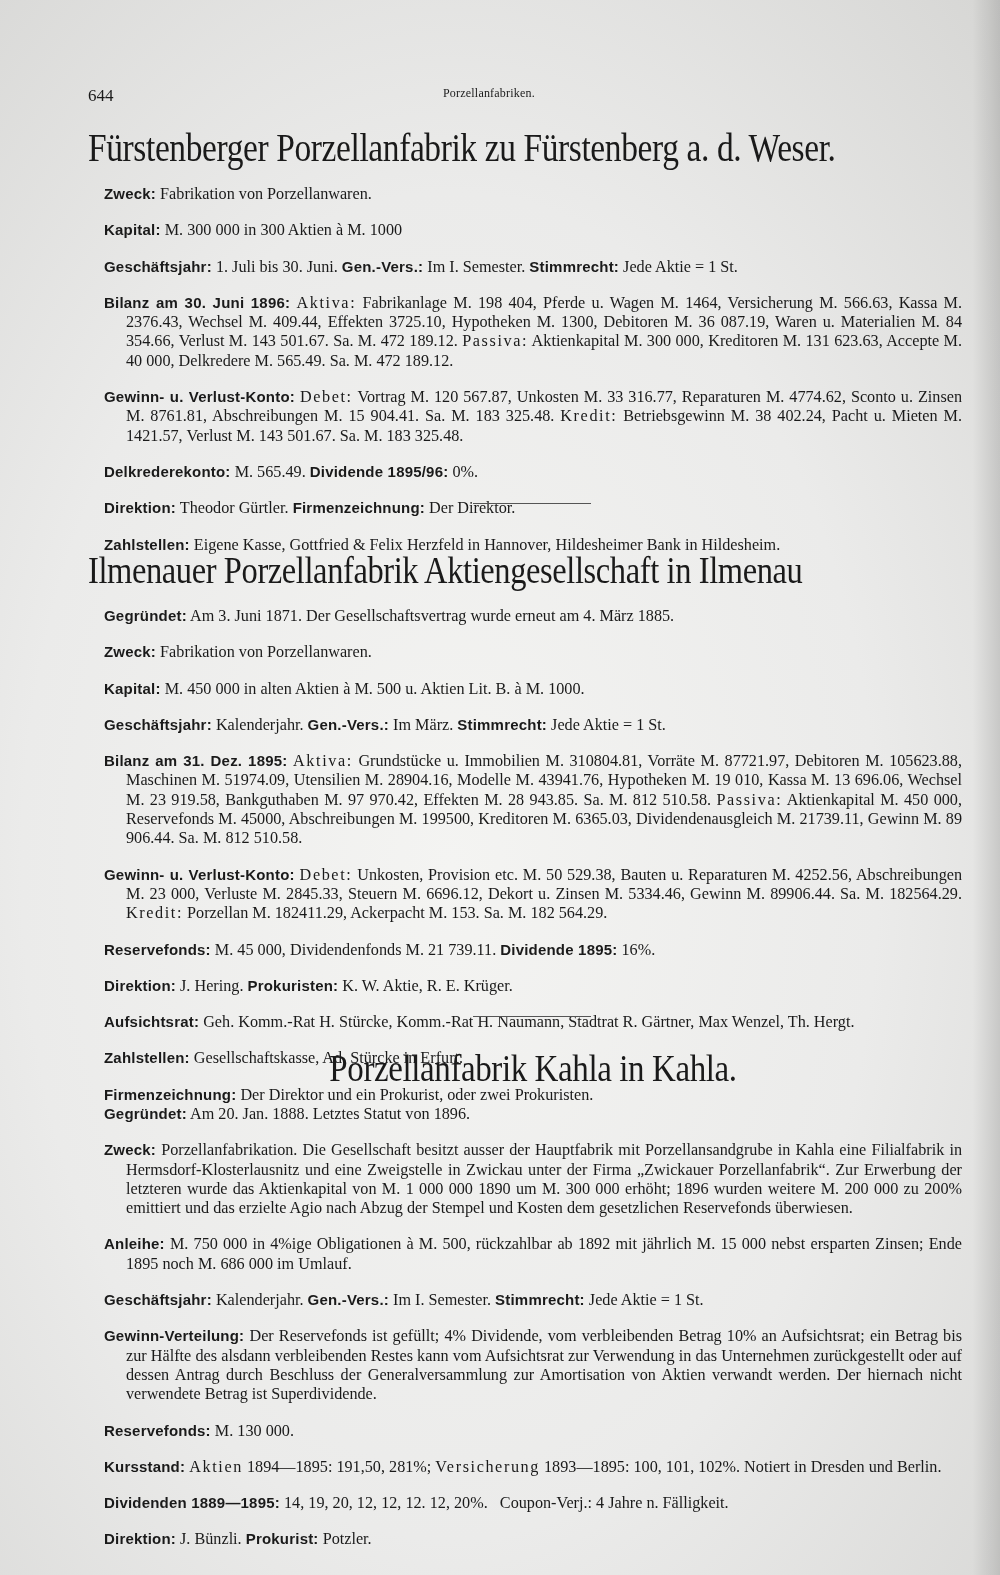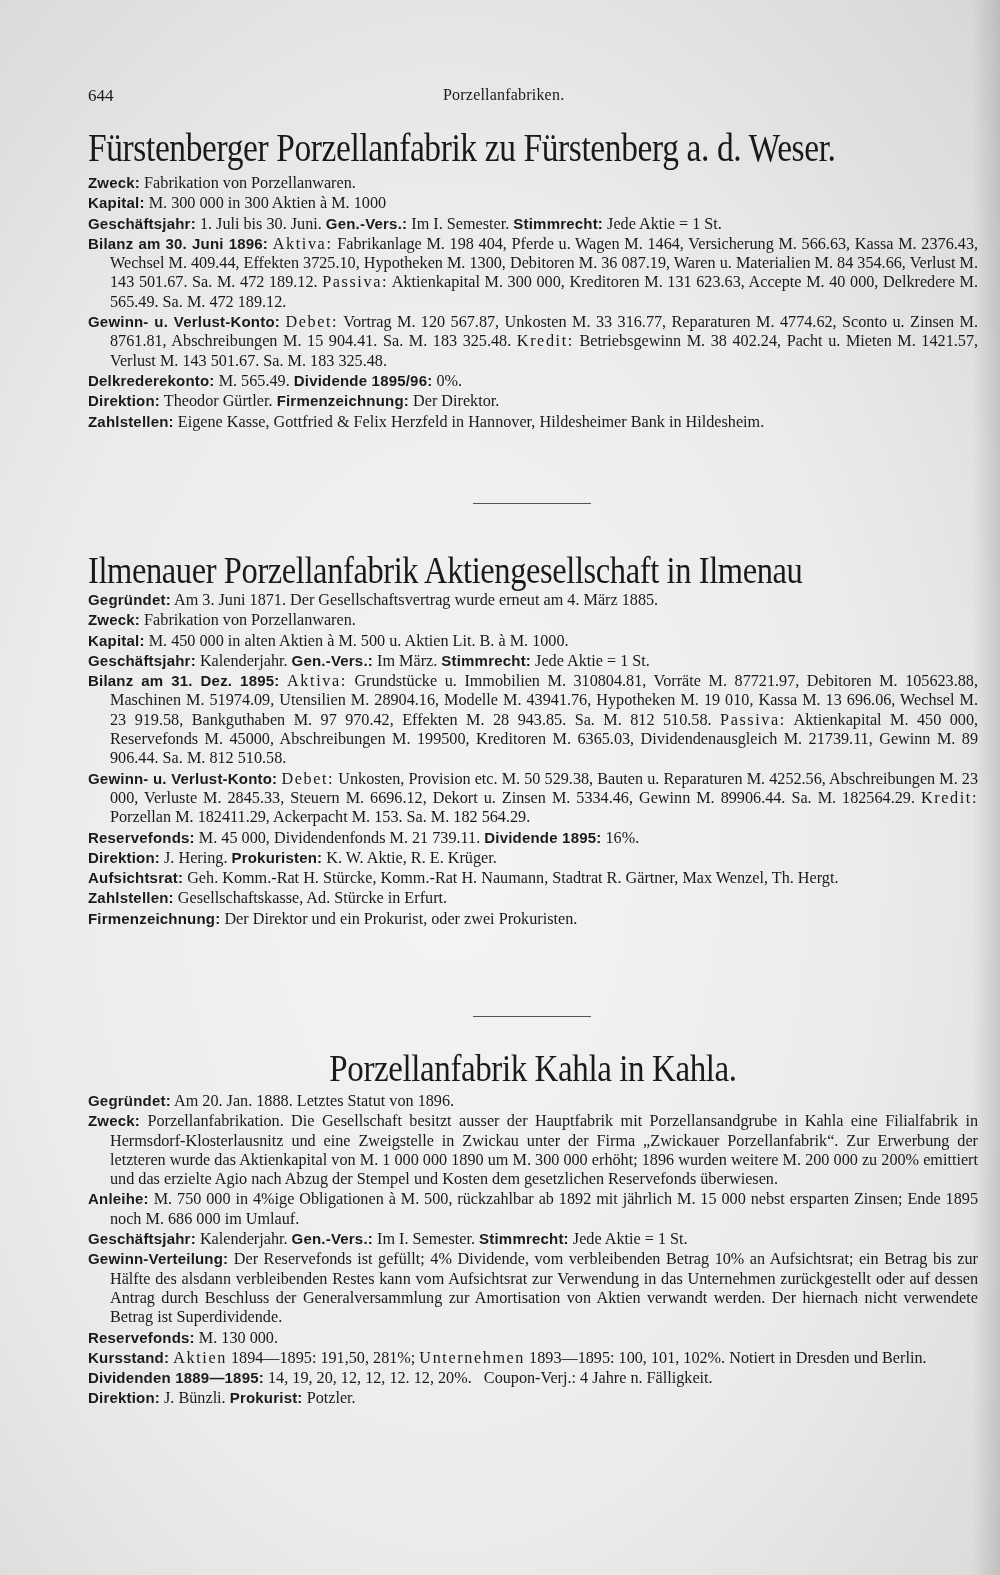--- a/index.html
+++ b/index.html
@@ -12,33 +12,33 @@
     position: relative;
   }
   .page {
     position: absolute; left: 88px; top: 0; width: 890px; height: 1575px;
   }
   .running-head {
     position: absolute; top: 86px; left: 0; width: 890px; height: 24px;
     font-size: 17px;
   }
   .running-head .pageno { position: absolute; left: 0; top: 0; }
-  .running-head .title { position: absolute; left: 355px; top: 0; font-size: 16px; letter-spacing: 0.2px; }
+  .running-head .title { position: absolute; left: 355px; top: 0; font-size: 12px; letter-spacing: 0.2px; }
   .company-title {
     font-family: "Liberation Serif", serif; font-weight: normal;
     font-size: 33px; letter-spacing: -0.4px; transform: scaleY(1.18);
     white-space: nowrap; margin: 0; line-height: 40px;
   }
   .sub-title {
     text-align: center; font-size: 17px; letter-spacing: 1.3px; margin: -2px 0 4px 0;
   }
   .block { position: absolute; left: 0; width: 890px; }
   .entry {
     font-size: 16.2px; line-height: 19.3px; text-align: justify;
-    padding-left: 22px; text-indent: -22px; margin: 0;
+    padding-left: 22px; text-indent: -22px; margin: 16px;
   }
   .lbl { font-weight: bold; font-family: "Liberation Sans", "DejaVu Sans", sans-serif; font-size: 15px; letter-spacing: 0.2px; }
   .sp { letter-spacing: 1.6px; }
   .rule { position: absolute; height: 1px; background: #555; width: 118px; left: 385px; }
   .edge-shadow {
     position: absolute; right: 0; top: 0; width: 28px; height: 1575px;
     background: linear-gradient(to right, rgba(0,0,0,0), rgba(0,0,0,0.12));
   }
 </style>
 </head>
@@ -88,19 +88,19 @@
 
   <div class="block" style="top:1048px;">
     <h1 class="company-title" style="text-align:center; font-size:33px;">Porzellanfabrik Kahla in Kahla.</h1>
     <div style="margin-top:3px;">
       <p class="entry"><span class="lbl">Gegründet:</span> <span>Am 20. Jan. 1888. Letztes Statut von 1896.</span></p>
       <p class="entry"><span class="lbl">Zweck:</span> <span>Porzellanfabrikation. Die Gesellschaft besitzt ausser der Hauptfabrik mit Porzellansandgrube in Kahla eine Filialfabrik in Hermsdorf-Klosterlausnitz und eine Zweigstelle in Zwickau unter der Firma „Zwickauer Porzellanfabrik“. Zur Erwerbung der letzteren wurde das Aktienkapital von M. 1 000 000 1890 um M. 300 000 erhöht; 1896 wurden weitere M. 200 000 zu 200% emittiert und das erzielte Agio nach Abzug der Stempel und Kosten dem gesetzlichen Reservefonds überwiesen.</span></p>
       <p class="entry"><span class="lbl">Anleihe:</span> <span>M. 750 000 in 4%ige Obligationen à M. 500, rückzahlbar ab 1892 mit jährlich M. 15 000 nebst ersparten Zinsen; Ende 1895 noch M. 686 000 im Umlauf.</span></p>
       <p class="entry"><span class="lbl">Geschäftsjahr:</span> <span>Kalenderjahr.</span> <span class="lbl">Gen.-Vers.:</span> <span>Im I. Semester.</span> <span class="lbl">Stimmrecht:</span> <span>Jede Aktie = 1 St.</span></p>
       <p class="entry"><span class="lbl">Gewinn-Verteilung:</span> <span>Der Reservefonds ist gefüllt; 4% Dividende, vom verbleibenden Betrag 10% an Aufsichtsrat; ein Betrag bis zur Hälfte des alsdann verbleibenden Restes kann vom Aufsichtsrat zur Verwendung in das Unternehmen zurückgestellt oder auf dessen Antrag durch Beschluss der Generalversammlung zur Amortisation von Aktien verwandt werden. Der hiernach nicht verwendete Betrag ist Superdividende.</span></p>
       <p class="entry"><span class="lbl">Reservefonds:</span> <span>M. 130 000.</span></p>
-      <p class="entry"><span class="lbl">Kursstand:</span> <span class="sp">Aktien</span> <span>1894—1895: 191,50, 281%;</span> <span class="sp">Unternehmen</span> <span>1893—1895: 100, 101, 102%. Notiert in Dresden und Berlin.</span></p>
+      <p class="entry"><span class="lbl">Kursstand:</span> <span class="sp">Aktien</span> <span>1894—1895: 191,50, 281%;</span> <span class="sp">Versicherung</span> <span>1893—1895: 100, 101, 102%. Notiert in Dresden und Berlin.</span></p>
       <p class="entry"><span class="lbl">Dividenden 1889—1895:</span> <span>14, 19, 20, 12, 12, 12. 12, 20%.</span> &nbsp; <span>Coupon-Verj.: 4 Jahre n. Fälligkeit.</span></p>
       <p class="entry"><span class="lbl">Direktion:</span> <span>J. Bünzli.</span> <span class="lbl">Prokurist:</span> <span>Potzler.</span></p>
     </div>
   </div>
 </div>
 <div class="edge-shadow"></div>
 
 </body></html>

